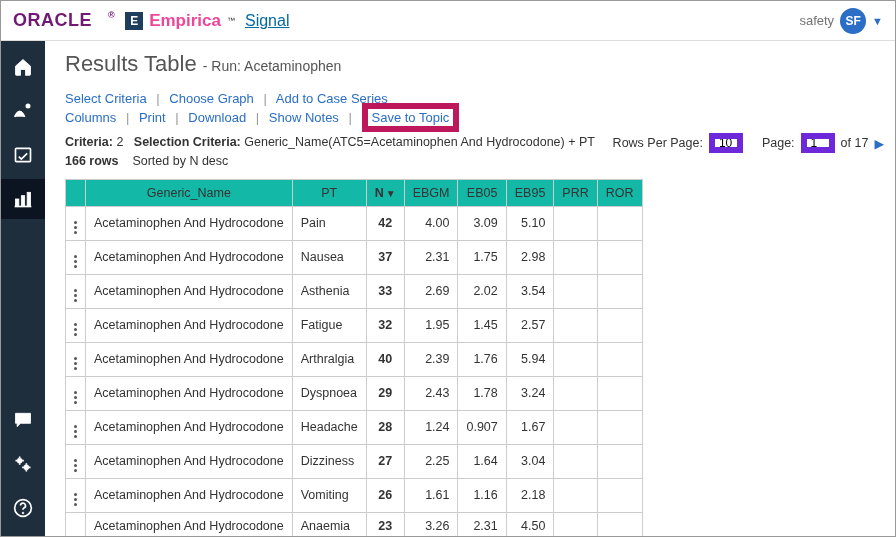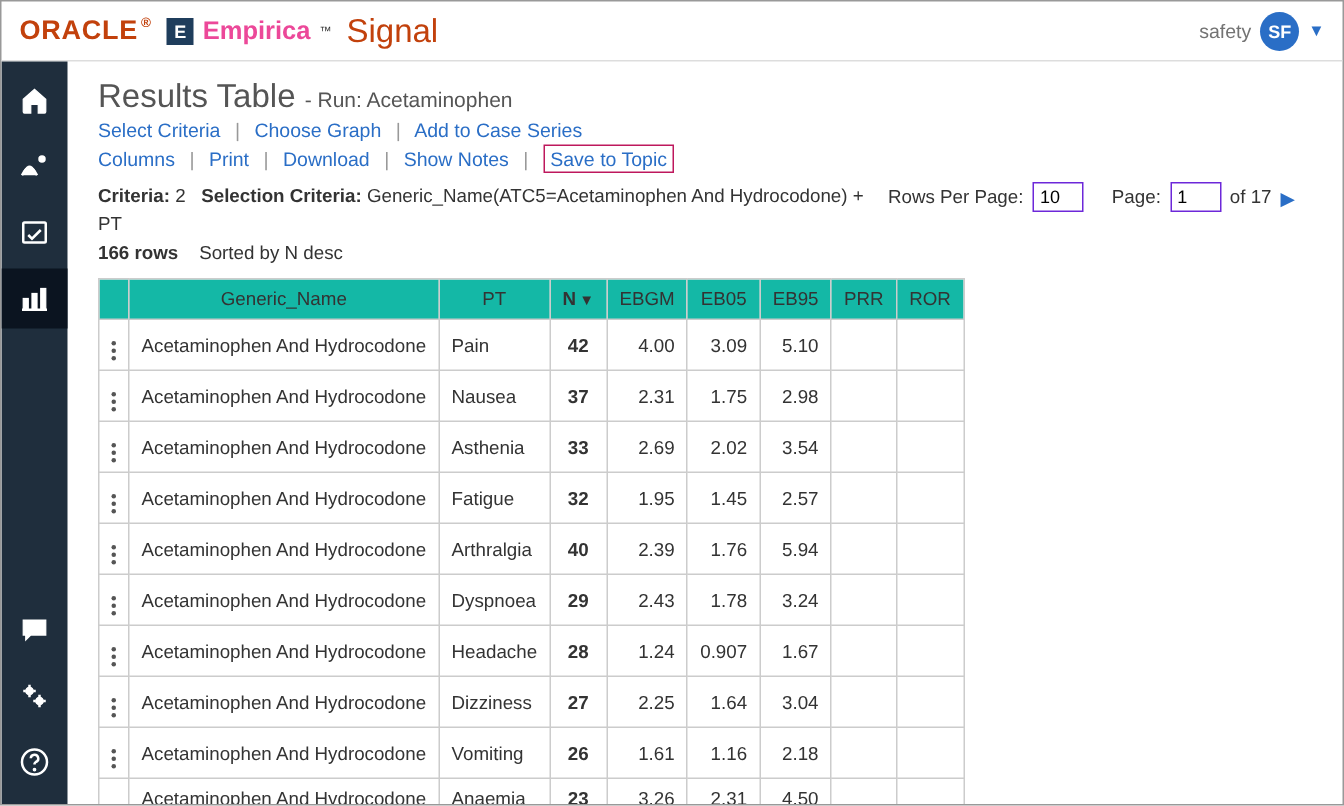--- a/index.html
+++ b/index.html
@@ -14,50 +14,50 @@
     position: relative;
   }
   
   .app-header {
     display: flex;
     align-items: center;
     height: 40px;
     padding: 0 12px;
     border-bottom: 1px solid #ddd;
   }
-  .oracle-logo { font-weight: bold; letter-spacing: 0.5px; font-size: 18px; color: #c2410c; display:flex; align-items:center; gap:2px;}
+  .oracle-logo { font-weight: bold; letter-spacing: 0.5px; font-size: 18px; color: #701a75; display:flex; align-items:center; gap:16px;}
   .oracle-logo .reg { font-size: 9px; position: relative; top:-6px;}
   .empirica { margin-left: 10px; display:flex; align-items:center; gap:6px;}
   .emp-box { width:18px; height:18px; background:#1f3d5c; color:#fff; display:flex; align-items:center; justify-content:center; font-weight:bold; font-size:12px;}
   .emp-text { font-weight:bold; color:#ec4899; font-size:17px;}
   .emp-tm { font-size:8px; color:#333;}
-  .signal-text { color:#c2410c; font-size:22px; margin-left:4px;}
+  .signal-text { color:#0369a1; font-size:16px; margin-left:4px;text-decoration:underline;}
   .header-right { margin-left:auto; display:flex; align-items:center; gap:6px;}
   .user-label { color:#737373; font-size:13px;}
   .avatar { width:26px; height:26px; border-radius:50%; background:#2a6ec6; color:#fff; display:flex; align-items:center; justify-content:center; font-size:12px; font-weight:bold;}
   .dropdown-caret { color:#2a6ec6; font-size:11px;}
   
   .body-row { display:flex; height: calc(100% - 40px);}
   .sidebar { width:44px; background:#1f2e3d; display:flex; flex-direction:column; align-items:center; padding-top:6px; gap:4px;}
   .sidebar-bottom { margin-top:auto; display:flex; flex-direction:column; align-items:center; padding-bottom:8px; gap:4px;}
   .nav-item { width:44px; height:40px; display:flex; align-items:center; justify-content:center; color:#fff; cursor:pointer;}
   .nav-item.selected { background:#0b1420;}
   .nav-item svg { width:20px; height:20px; fill:#fff; stroke:#fff;}
   
-  .main { flex:1; padding: 10px 32px 10px 20px; overflow:auto;}
+  .main { flex:1; padding: 10px 11px 10px 20px; overflow:auto;}
   .page-title { font-size:22px; color:#555; font-weight:normal;}
   .page-title .run-label { font-size:14px; color:#555;}
-  .link-row { margin-top:2px; color:#2a6ec6;}
+  .link-row { margin-top:14px; color:#2a6ec6;}
   .link-row a { color:#2a6ec6; text-decoration:none; cursor:pointer;}
   .link-sep { color:#999; margin:0 6px;}
-  .save-topic-box { border:1px solid #be185d; padding:1px 4px;}
+  .save-topic-box { border:6px solid #be185d; padding:1px 4px;}
   .meta-row { margin-top:8px; font-size:12.5px; display:flex; align-items:flex-start;}
   .meta-left { flex:1; line-height:1.5;}
   .meta-right { display:flex; align-items:center; gap:6px; font-size:12.5px; white-space:nowrap;}
-  .meta-right input { width:34px; height:20px; border:1px solid #6d28d9; font-size:12px; padding:0 4px;}
+  .meta-right input { width:34px; height:20px; border:6px solid #6d28d9; font-size:12px; padding:0 4px;}
   .play { color:#2a6ec6; cursor:pointer;}
   
   table.data { border-collapse:collapse; margin-top:8px; font-size:12.5px;}
   table.data th, table.data td { border:1px solid #ccc; padding:6px 8px; text-align:left; white-space:nowrap;}
   table.data th { background:#14b8a6; color:#333; font-weight:normal; text-align:center;}
   table.data th.sorted { font-weight:bold;}
   table.data td.num { text-align:right;}
   table.data td.bold { font-weight:bold; text-align:center;}
   .row-menu { width:18px; text-align:center; cursor:pointer;}
   .dots { display:inline-flex; flex-direction:column; gap:2px; align-items:center;}

